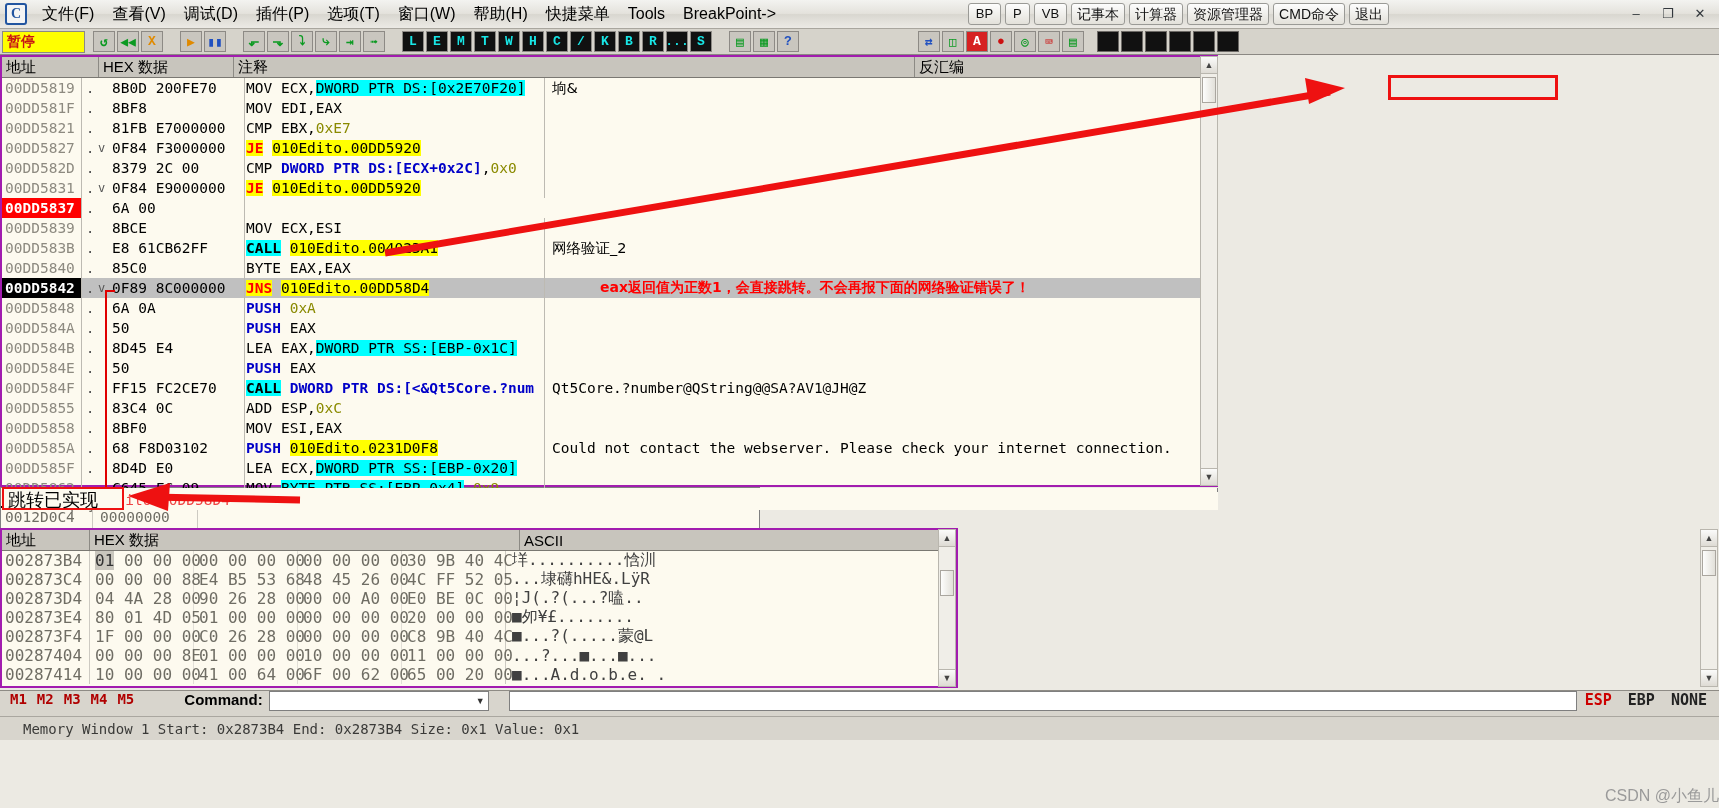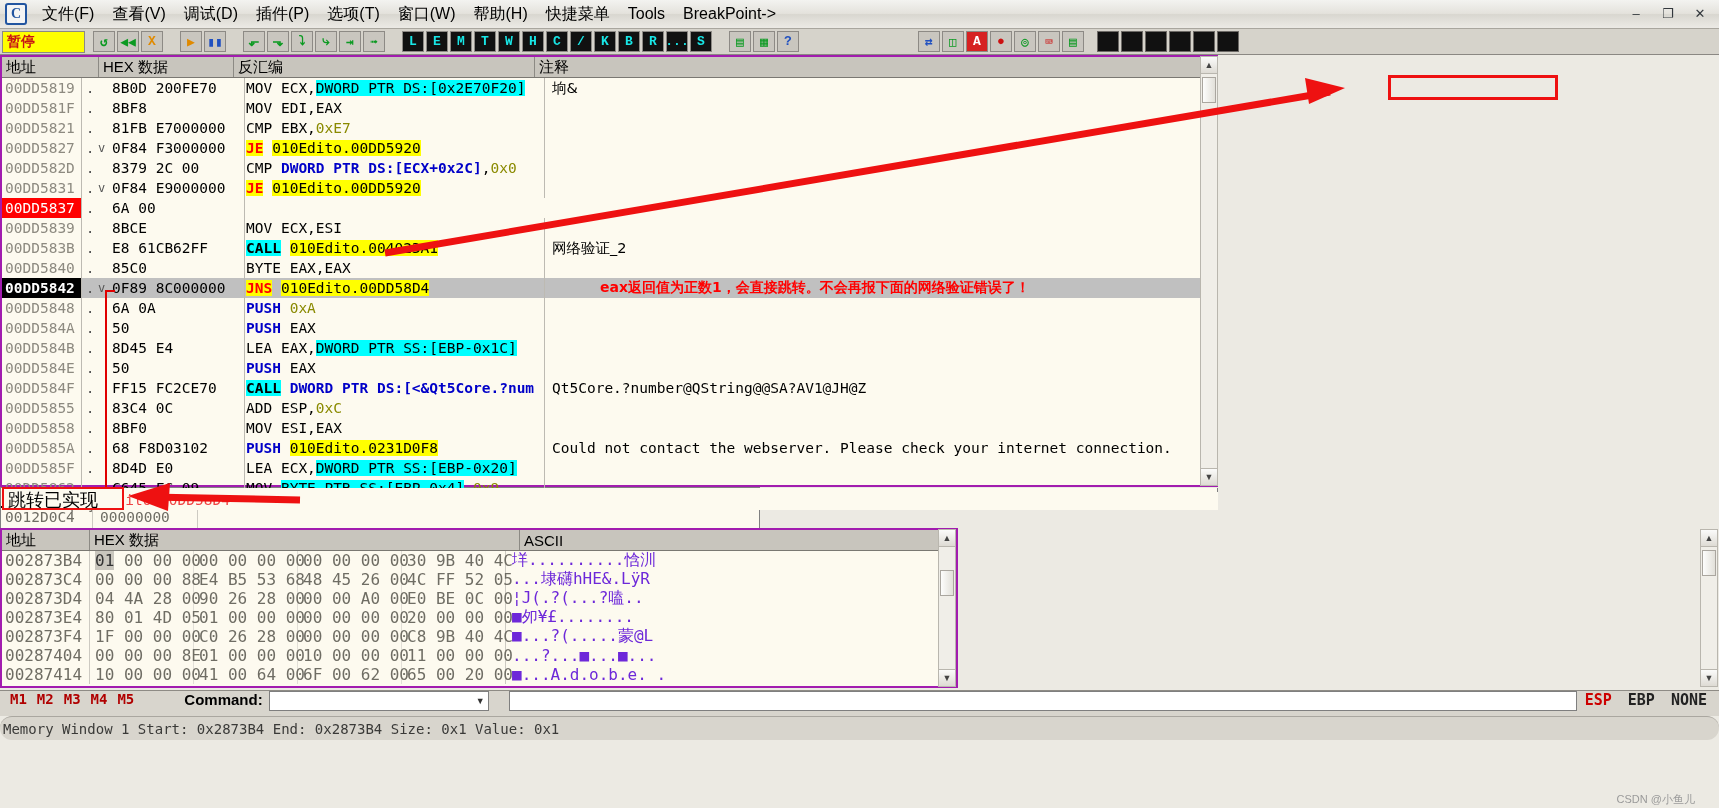--- a/index.html
+++ b/index.html
@@ -96,21 +96,21 @@
   .drow {
     height: 20px; display:flex; align-items:center;
     font-family: "DejaVu Sans Mono","Liberation Mono", monospace;
     font-size: 14.5px; white-space: nowrap;
   }
   .drow.sel { background:#c0c0c0; }
   .c-addr {
     width: 80px; color:#8d8a80; padding-left:3px;
     border-right:1px solid #bdbab2; height:20px; line-height:20px;
   }
-  .c-addr.bp { background:#ff0000; color:#ffffff; font-weight:normal; }
+  .c-addr.bp { background:#ff0000; color:#ffffff; font-weight:bold; }
   .c-addr.eipcur { background:#000000; color:#ffffff; font-weight:bold; }
   .c-mark { width: 16px; text-align:center; color:#555; }
   .c-jmark { width: 14px; color:#555; font-size:12px; }
   .c-hex {
     width: 133px; color:#000; overflow:hidden;
     border-right:1px solid #bdbab2; height:20px; line-height:20px;
   }
   .c-dis { width: 300px; overflow:hidden; height:20px; line-height:20px;
            border-right:1px solid #bdbab2; padding-left:1px;}
   .c-cmt { flex:1; padding-left:7px; color:#000; overflow:hidden; }
@@ -147,21 +147,21 @@
 
   
   #dump { left:0; top:528px; width:958px; height:160px; }
   .dump-row {
     height:19px; font-family:"DejaVu Sans Mono","Liberation Mono",monospace;
     font-size:16px; color:#6f6d64; display:flex; align-items:center; white-space:nowrap;
   }
   .d-addr { width:88px; padding-left:3px; border-right:1px solid #cdcac2; height:19px; line-height:19px;}
   .d-hex  { width:104px; padding-left:5px; border-right:1px solid #e2dfd7; height:19px; line-height:19px;}
   .d-hex.nob { border-right:1px solid #cdcac2;}
-  .d-asc  { padding-left:6px; color:#6d28d9; }
+  .d-asc  { padding-left:6px; color:#404040; }
   .sel-byte { background:#c9c6bd; color:#333; }
 
   
   #stack { left:960px; top:528px; width:760px; height:160px;
            background:#fdfaef; border:1px solid #808080; }
   .s-row { height:19px; font-family:"DejaVu Sans Mono","Liberation Mono",monospace;
            font-size:14.5px; color:#6f6d64; display:flex; white-space:nowrap; }
   .s-addr { width:92px; padding-left:4px; border-right:1px solid #cdcac2; height:19px; line-height:19px;}
   .s-addr.cur { background:#000; color:#fff; font-weight:bold; }
   .s-val  { width:105px; padding-left:7px; height:19px; line-height:19px; border-right:1px solid #cdcac2;}
@@ -181,22 +181,22 @@
               border:1px solid #7f7f7f; margin-right:8px; }
   .espbtns { display:flex; gap:16px; margin-right:12px; font-weight:bold;
              font-family:"DejaVu Sans Mono","Liberation Mono",monospace; font-size:15px; }
   .espbtns .e { color:#cc0000; }
   .espbtns .k { color:#222; }
 
   
   .statusbar { position:absolute; left:0; top:716px; width:1719px; height:24px;
                background:#d8d5cd; border-top:1px solid #aaa7a0;
                font-family:"DejaVu Sans Mono","Liberation Mono",monospace;
-               font-size:14px; color:#3a3a38; display:flex; align-items:center; padding-left:3px;border-radius:12px; }
-  .watermark { position:absolute; right:24px; bottom:1px; font-size:11px; color:#9a9a9a; }
+               font-size:14px; color:#3a3a38; display:flex; align-items:center; padding-left:23px; }
+  .watermark { position:absolute; right:0; bottom:1px; font-size:16px; color:#9a9a9a; }
 
   
   .vscroll { position:absolute; width:18px; background:#f0eee8; border:1px solid #b9b6ae; }
   .vscroll .up, .vscroll .dn {
     height:17px; background:linear-gradient(to bottom,#fbfbfa,#dedbd4);
     border-bottom:1px solid #b9b6ae; display:flex; align-items:center; justify-content:center;
     font-size:9px; color:#444;
   }
   .vscroll .thumb { position:absolute; left:1px; width:14px; height:26px;
     background:linear-gradient(to right,#fdfdfc,#e2e0d9); border:1px solid #aaa69f; }
@@ -221,20 +221,30 @@
         <div class="menuitem">调试(D)</div>
         <div class="menuitem">插件(P)</div>
         <div class="menuitem">选项(T)</div>
         <div class="menuitem">窗口(W)</div>
         <div class="menuitem">帮助(H)</div>
         <div class="menuitem">快捷菜单</div>
         <div class="menuitem">Tools</div>
         <div class="menuitem">BreakPoint-&gt;</div>
       </div>
     <div class="menu-fill"></div>
+    <div class="topbtns" id="quick-buttons">
+        <div class="tbtn">BP</div>
+        <div class="tbtn">P</div>
+        <div class="tbtn">VB</div>
+        <div class="tbtn cn">记事本</div>
+        <div class="tbtn cn">计算器</div>
+        <div class="tbtn cn">资源管理器</div>
+        <div class="tbtn cn">CMD命令</div>
+        <div class="tbtn cn">退出</div>
+      </div>
     <div style="width:330px"></div>
     <div class="winbtns">
       <div class="wbtn">–</div>
       <div class="wbtn">❐</div>
       <div class="wbtn">✕</div>
     </div>
   </div>
 
   <div class="toolbar">
     <div class="statusflag">暂停</div>
@@ -295,22 +305,22 @@
       <div class="tb swatch" style="background:#111"></div>
       <div class="tb swatch" style="background:#111"></div>
       <div class="tb swatch" style="background:#111"></div>
     </div>
   </div>
 
   <div class="panel" id="disasm">
     <div class="colhead">
       <div class="hc" style="width:97px">地址</div>
       <div class="hc" style="width:135px">HEX 数据</div>
+      <div class="hc" style="flex:1">注释</div>
       <div class="hc" style="width:301px">反汇编</div>
-      <div class="hc" style="flex:1">注释</div>
     </div>
     <div class="dis-rows" id="disasm-rows">
         <div class="drow">
           <div class="c-addr">00DD5819</div>
           <div class="c-mark">.</div>
           <div class="c-jmark"></div>
           <div class="c-hex">8B0D 200FE70</div>
           <div class="c-dis">MOV ECX,<span class="hl-cyan">DWORD PTR DS:[0x2E70F20]</span></div>
           <div class="c-cmt zh">垧&amp;</div>
         </div>

